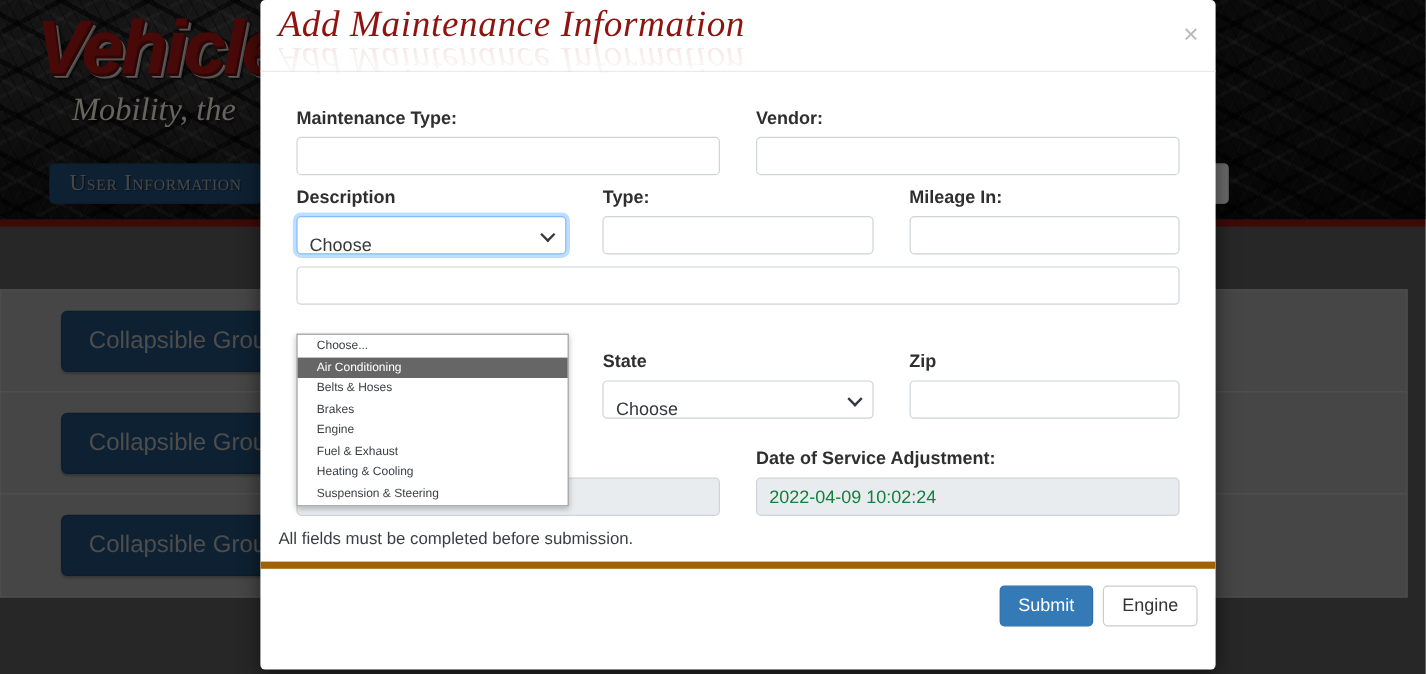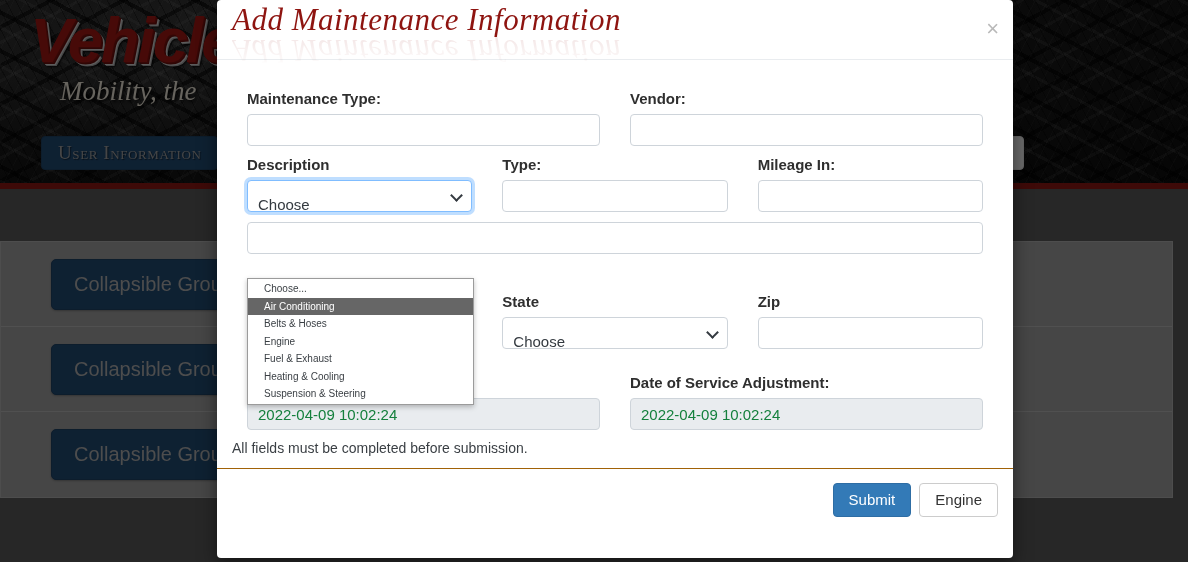--- a/index.html
+++ b/index.html
@@ -323,21 +323,21 @@
     font-size: 14px;
     color: #3a3f44;
     white-space: nowrap;
   }
 
   #modal-footer {
     position: absolute;
     left: 0; bottom: 0;
     width: 796px;
     height: 90px;
-    border-top: 1px solid #a16207;
+    border-top: 6px solid #a16207;
     display: flex;
     align-items: flex-start;
     justify-content: flex-end;
     padding: 14px 15px 0 15px;
     gap: 8px;
   }
   .btn {
     font-size: 15px;
     border-radius: 4px;
     padding: 7px 15px;
@@ -463,20 +463,21 @@
           <input class="form-input readonly" type="text" readonly="" value="2022-04-09 10:02:24" style="">
         </div>
       </div>
 
       <div id="form-note">All fields must be completed before submission.</div>
 
       <div id="description-dropdown">
           <div class="dd-item">Choose...</div>
           <div class="dd-item selected">Air Conditioning</div>
           <div class="dd-item">Belts &amp; Hoses</div>
+          <div class="dd-item">Brakes</div>
           <div class="dd-item">Engine</div>
           <div class="dd-item">Fuel &amp; Exhaust</div>
           <div class="dd-item">Heating &amp; Cooling</div>
           <div class="dd-item">Suspension &amp; Steering</div>
         </div>
 
     </div>
 
     <div id="modal-footer">
       <button class="btn" id="btn-submit">Submit</button>

